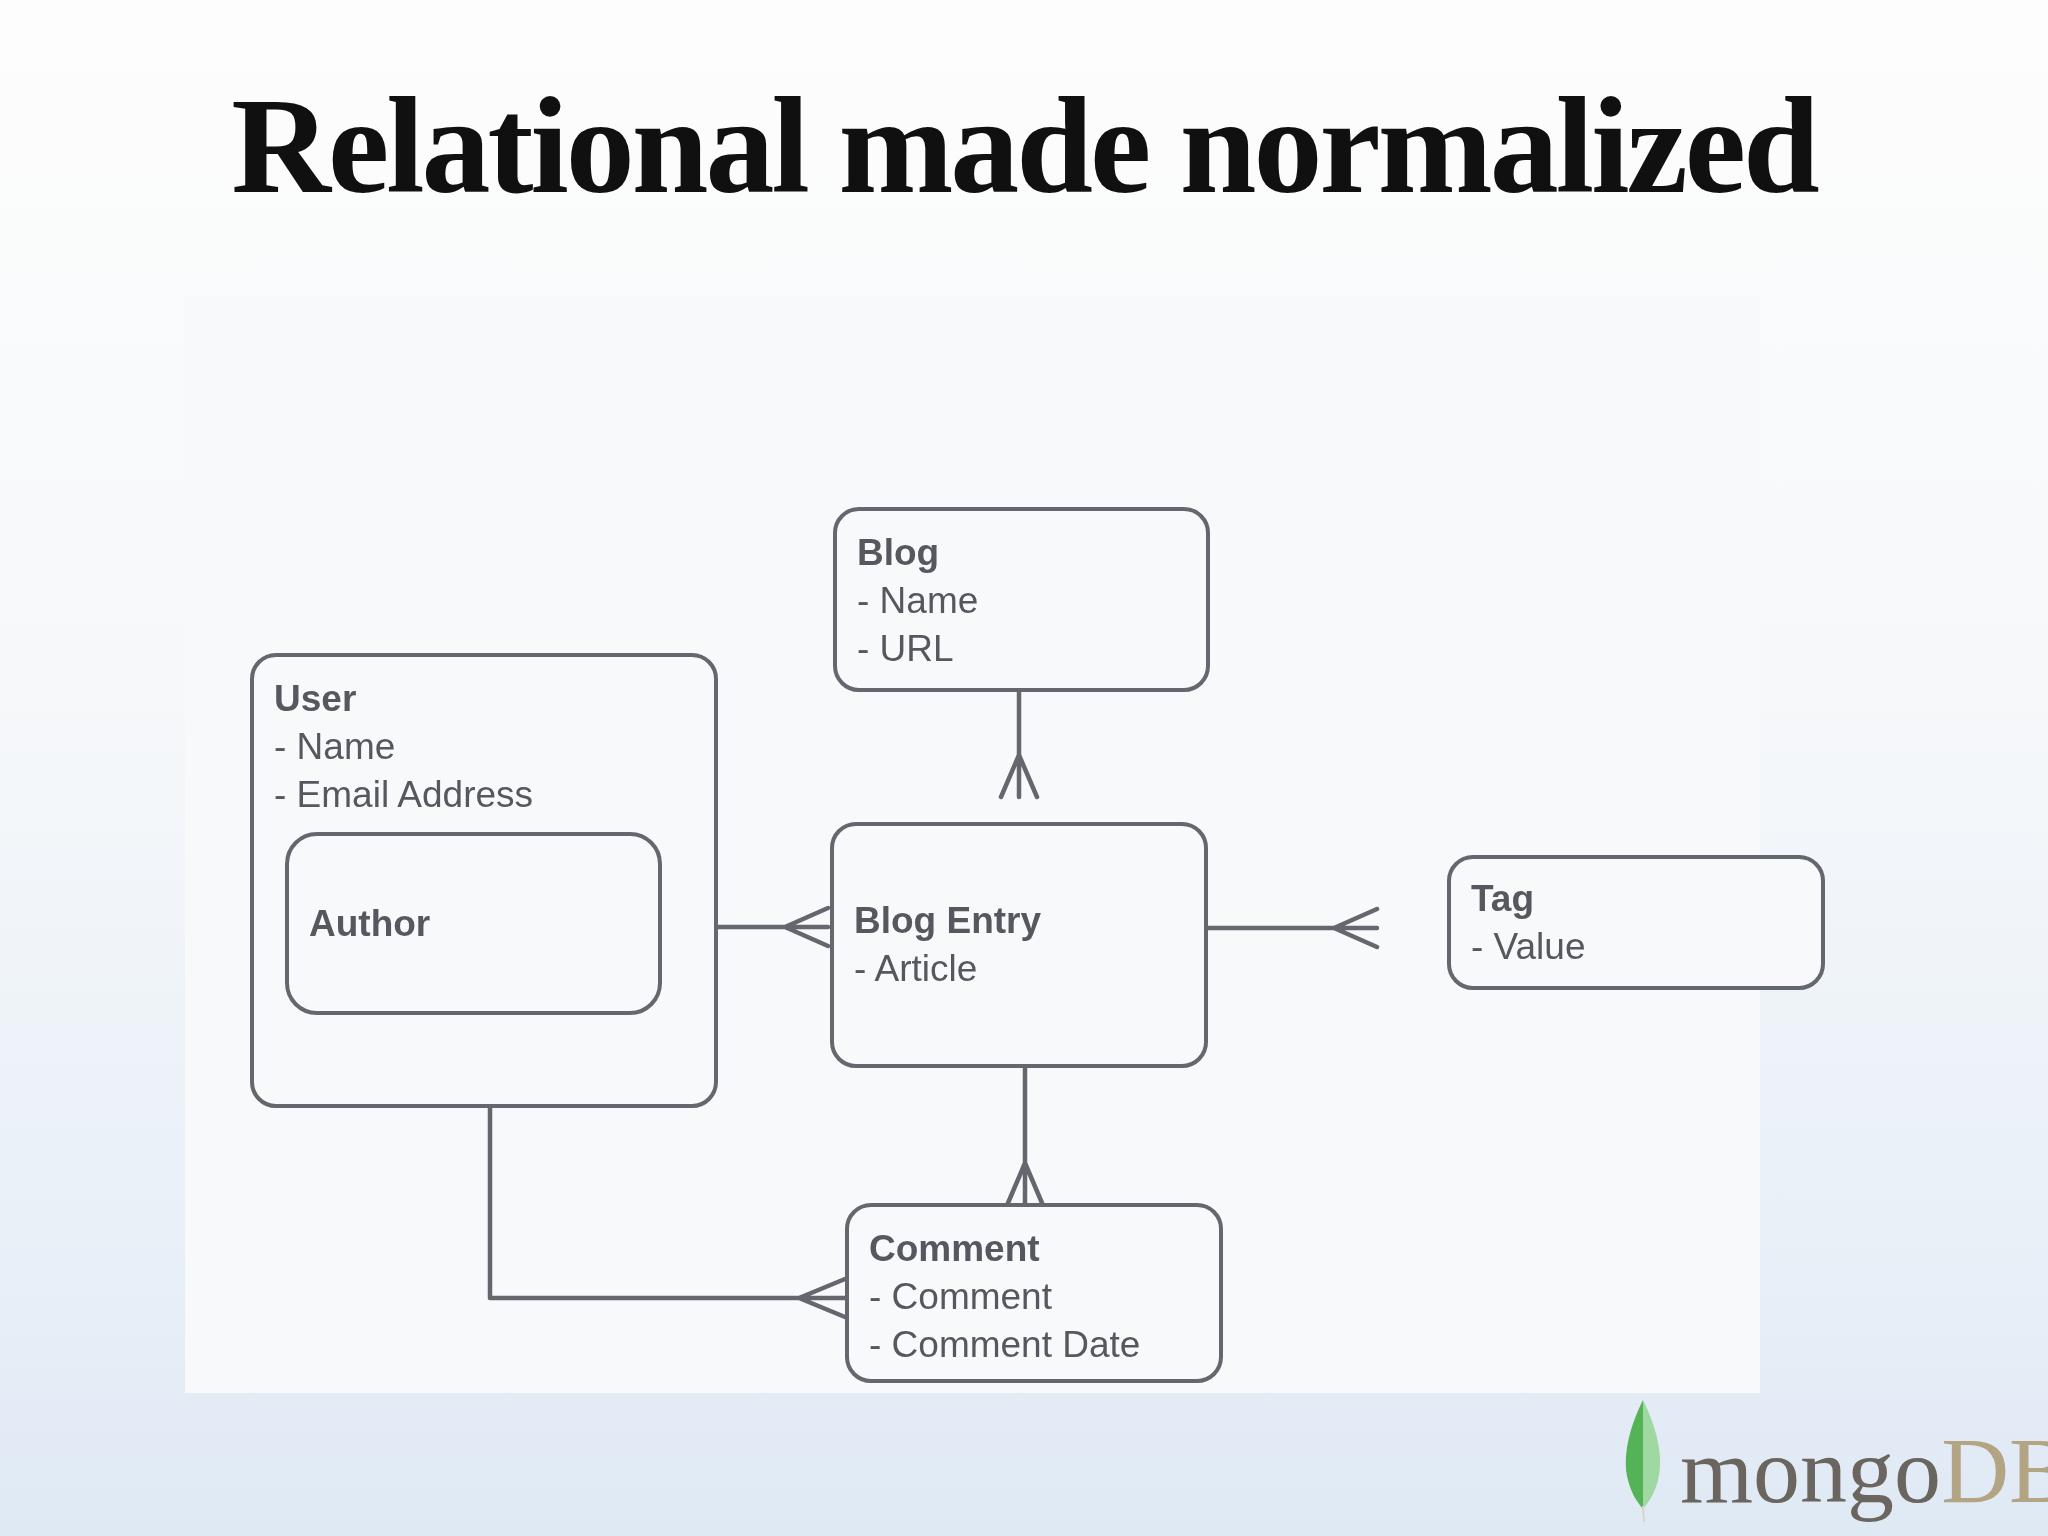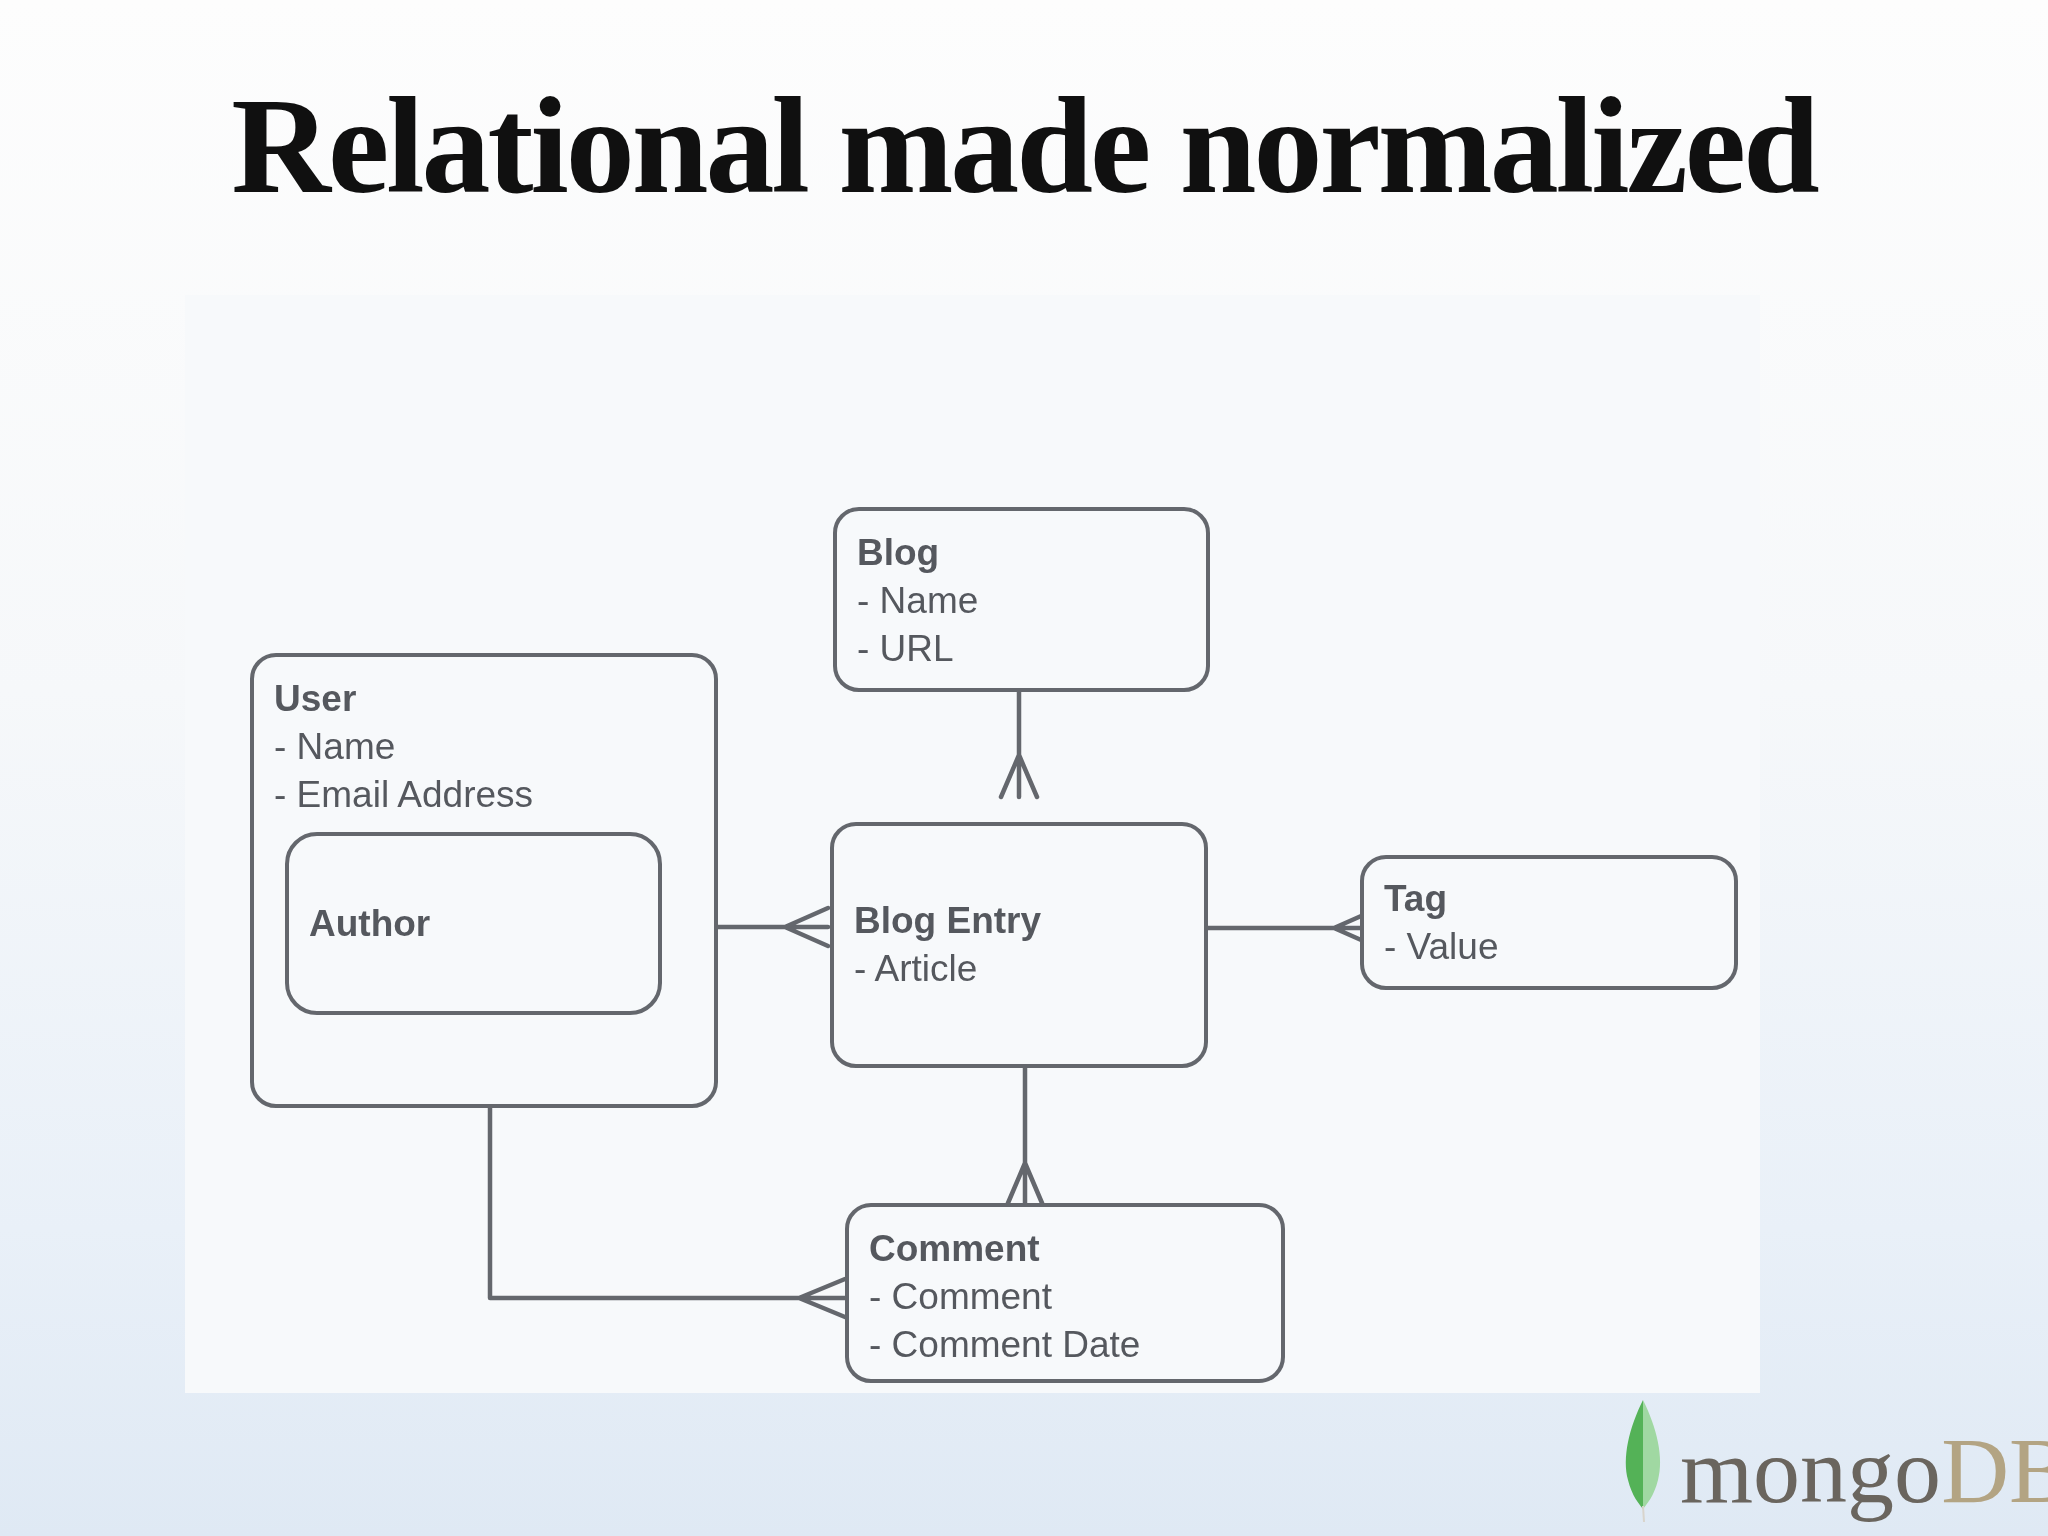--- a/index.html
+++ b/index.html
@@ -58,22 +58,22 @@
     display:flex;flex-direction:column;
     padding:18px 20px;
   }
   .entity .etitle{font-weight:700;}
   .entity.vcenter{justify-content:center;padding-top:0;padding-bottom:0;}
 
   .box-blog      {left:833px; top:507px;  width:377px;height:185px;}
   .box-user      {left:250px; top:653px;  width:468px;height:455px;}
   .box-author    {left:285px; top:832px;  width:377px;height:183px;border-radius:32px;}
   .box-blogentry {left:830px; top:802px;  width:378px;height:246px;margin-top:20px;}
-  .box-tag       {left:1360px;top:855px;  width:378px;height:135px;}
-  .box-comment   {left:845px; top:1203px; width:440px;height:180px;}
+  .box-tag       {left:1447px;top:855px;  width:378px;height:135px;}
+  .box-comment   {left:845px; top:1203px; width:378px;height:180px;}
 
   .logo{position:absolute;left:1620px;top:1396px;width:420px;height:130px;}
   .logo-leaf{position:absolute;left:0;top:2px;}
   .logo-text{
     position:absolute;left:60px;top:27px;
     font-family:"Liberation Serif","DejaVu Serif",serif;
     font-size:94px;line-height:94px;white-space:nowrap;
   }
   .logo-text .mongo{color:var(--mongo_text);text-align:center;}
   .logo-text .db{color:var(--db_text);}

